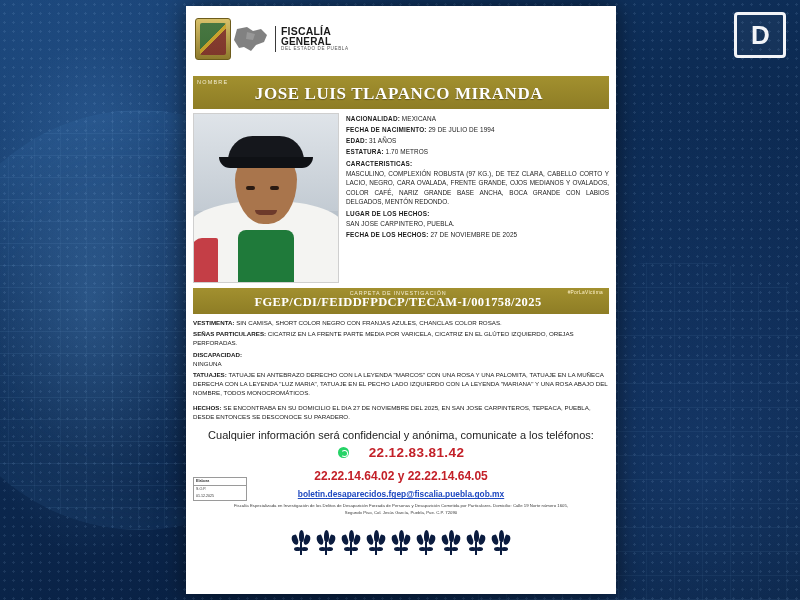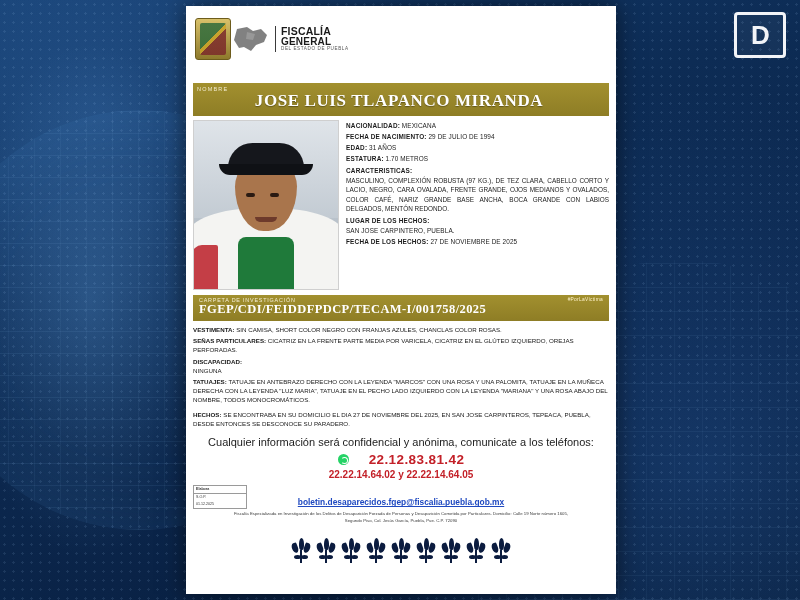--- a/index.html
+++ b/index.html
@@ -148,21 +148,21 @@
     border-left: 1px solid #3a3a3a;
     padding-left: 5px;
     line-height: 1.05;
   }
   .fiscalia-txt .f1 { font-size: 10.5px; font-weight: bold; color: #1a1a1a; letter-spacing: .2px;}
   .fiscalia-txt .f2 { font-size: 10px; font-weight: bold; color: #1a1a1a; letter-spacing: .2px;}
   .fiscalia-txt .f3 { font-size: 4.6px; color: #555; letter-spacing: .6px; }
 
   
   .name-band {
-    margin-top: 18px;
+    margin-top: 11px;
     background: #9c8a2f;
     background: linear-gradient(#a2902f, #8e7d25);
     color: #fff;
     padding: 3px 8px 5px 4px;
     position: relative;
   }
   .name-band .lbl {
     font-size: 5.5px;
     letter-spacing: 1.2px;
     color: #f2eccf;
@@ -269,20 +269,21 @@
   .f-val { letter-spacing: .1px; }
   .f-block { margin-top: 2px; }
   .f-block .f-text { text-align: justify; }
 
   
   .carpeta {
     margin-top: 5px;
     background: linear-gradient(#a2902f, #8e7d25);
     color: #fff;
     padding: 2px 12px 4px 6px;
+    text-align: center;
     position: relative;
   }
   .carpeta .cl {
     font-size: 5.4px;
     letter-spacing: .8px;
     text-transform: uppercase;
     color: #f4eed4;
   }
   .carpeta .cv {
     font-family: "Liberation Serif", serif;
@@ -340,31 +341,31 @@
   .wa:after {
     content: "";
     position: absolute;
     left: 3px; top: 3px;
     width: 5px; height: 5px;
     border: 1.2px solid #fff;
     border-radius: 50%;
     border-left-color: transparent;
   }
   .contact .phone-sub {
-    font-size: 10px;
+    font-size: 12px;
     font-weight: bold;
     color: #c32028;
-    margin-top: 0;
+    margin-top: 7px;
   }
   .contact .mail {
     font-size: 8.4px;
     font-weight: bold;
     color: #1f49c0;
     text-decoration: underline;
-    margin-top: 17px;
+    margin-top: 6px;
   }
 
   
   .foot-wrap {
     position: relative;
     margin-top: 4px;
   }
   .elabora {
     position: absolute;
     left: 0;

